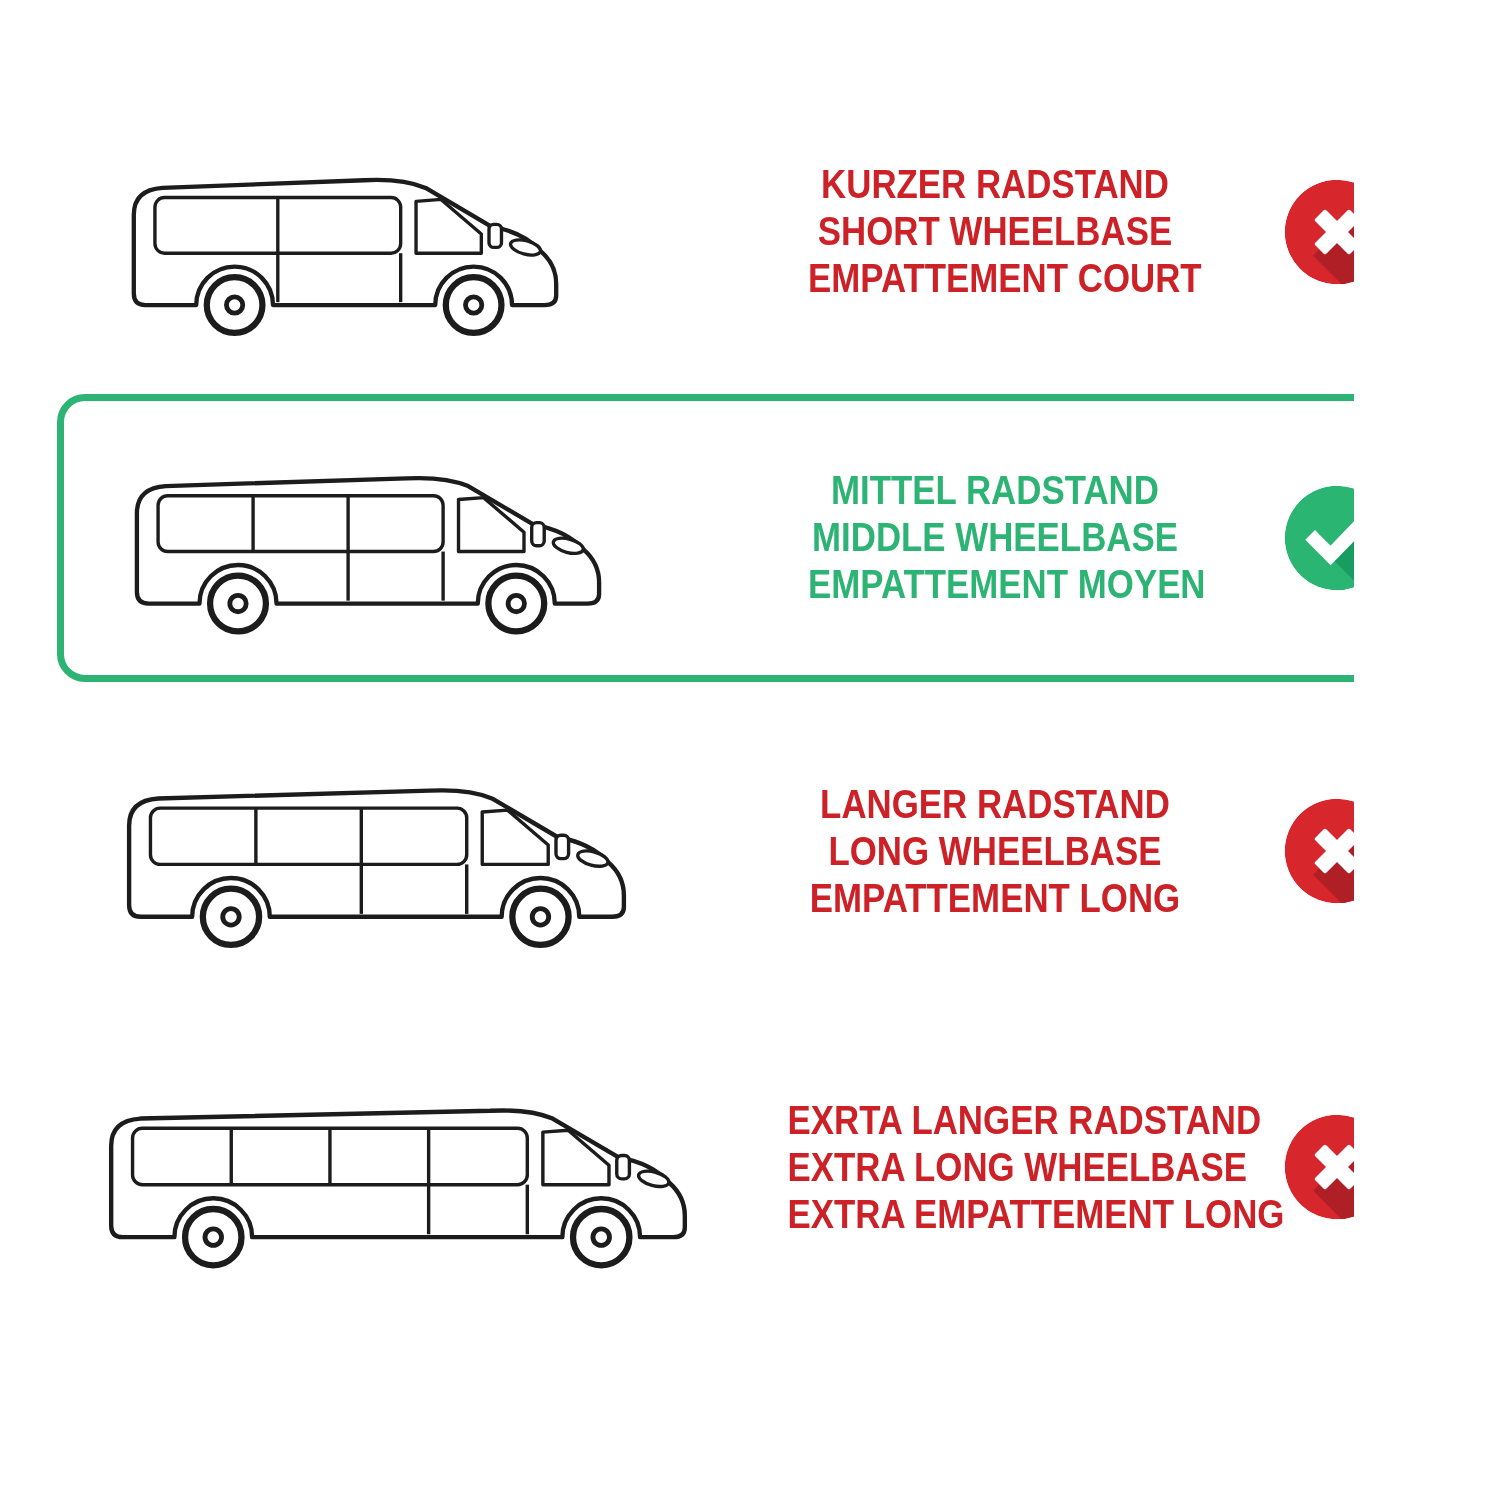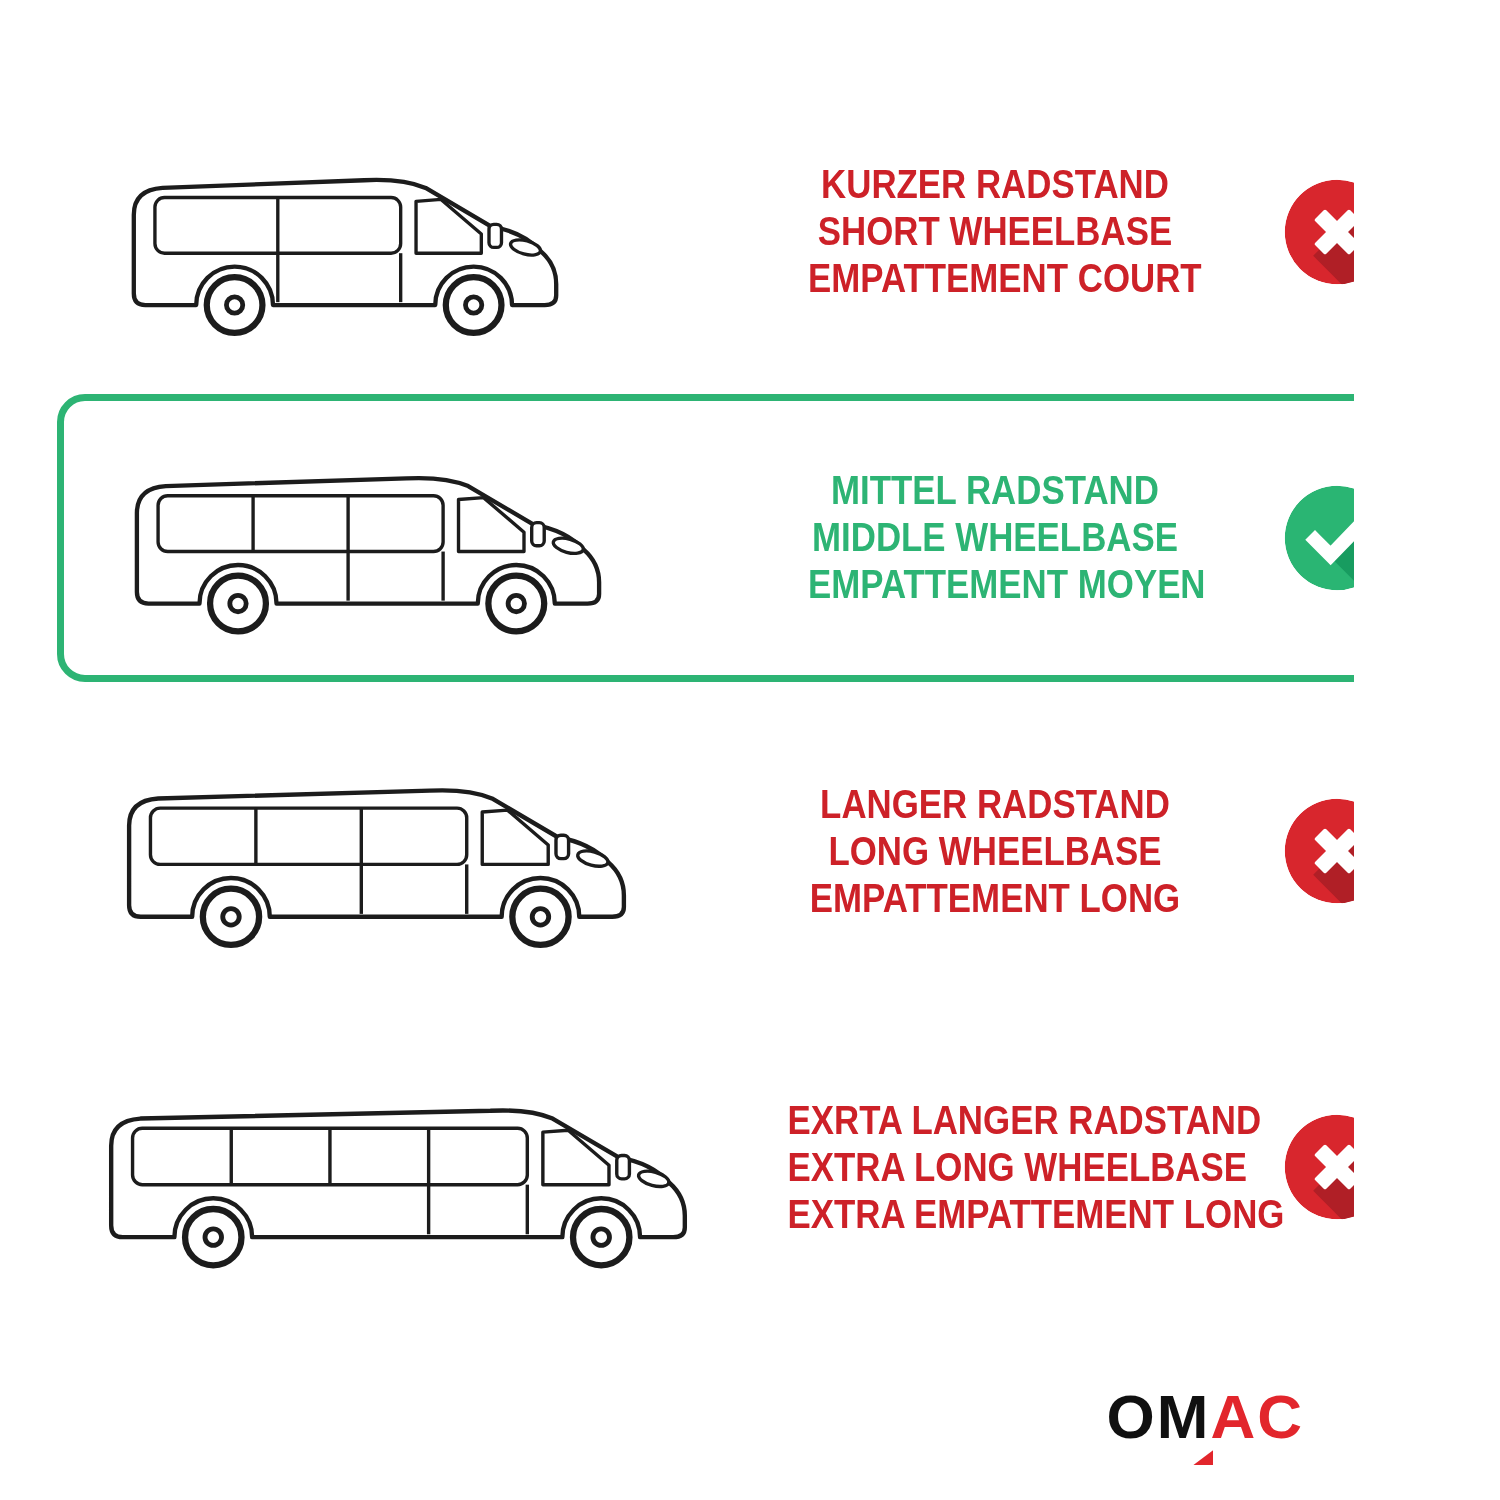--- a/index.html
+++ b/index.html
@@ -193,18 +193,14 @@
     <g clip-path="url(#clipD)">
       <circle cx="60" cy="60" r="57" fill="#d8262d"></circle>
       <polygon points="86,34 34,86 146,198 198,146" fill="#b01f26"></polygon>
     </g>
     <g transform="rotate(45 60 60)" fill="#ffffff">
       <rect x="33" y="51.5" width="54" height="17" rx="2"></rect>
       <rect x="51.5" y="33" width="17" height="54" rx="2"></rect>
     </g>
   </svg>
 
-  <div class="logo">
-    <span class="logo-black">OM</span><span class="logo-red">AC</span>
-    <span class="logo-mark"></span>
-  </div>
 
 </div>
 
 </body></html>

